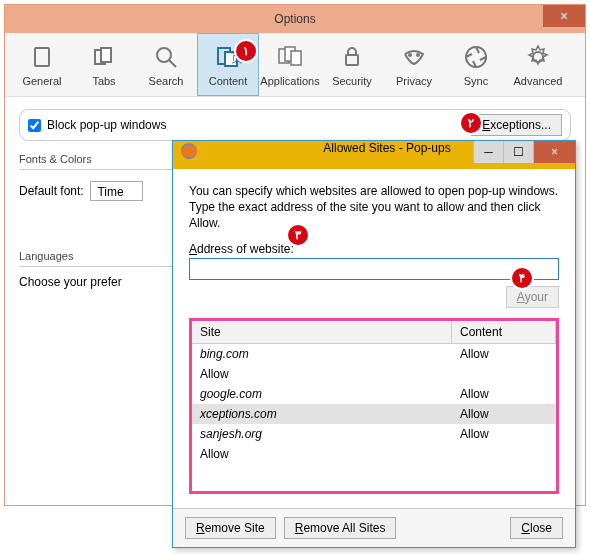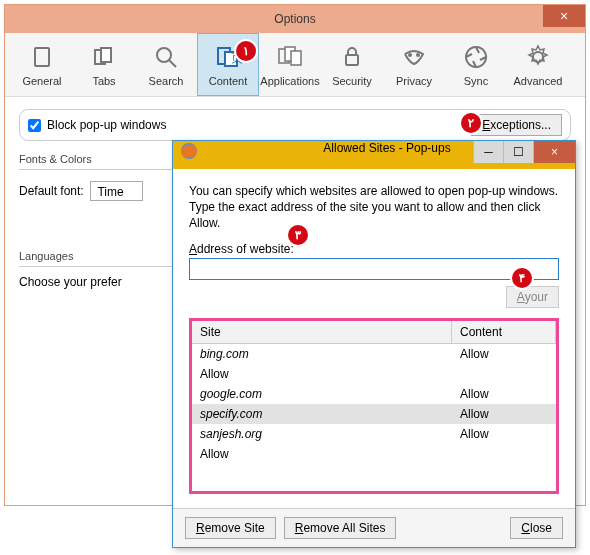--- a/index.html
+++ b/index.html
@@ -199,21 +199,21 @@
             <div class="c2">Allow</div>
           </div>
           <div class="tr">
             <div class="c2">Allow</div>
           </div>
           <div class="tr">
             <div class="c1">google.com</div>
             <div class="c2">Allow</div>
           </div>
           <div class="tr sel">
-            <div class="c1">specify.com</div>
+            <div class="c1">xceptions.com</div>
             <div class="c2">Allow</div>
           </div>
           <div class="tr">
             <div class="c1">sanjesh.org</div>
             <div class="c2">Allow</div>
           </div>
           <div class="tr">
             <div class="c2">Allow</div>
           </div>
         </div>

